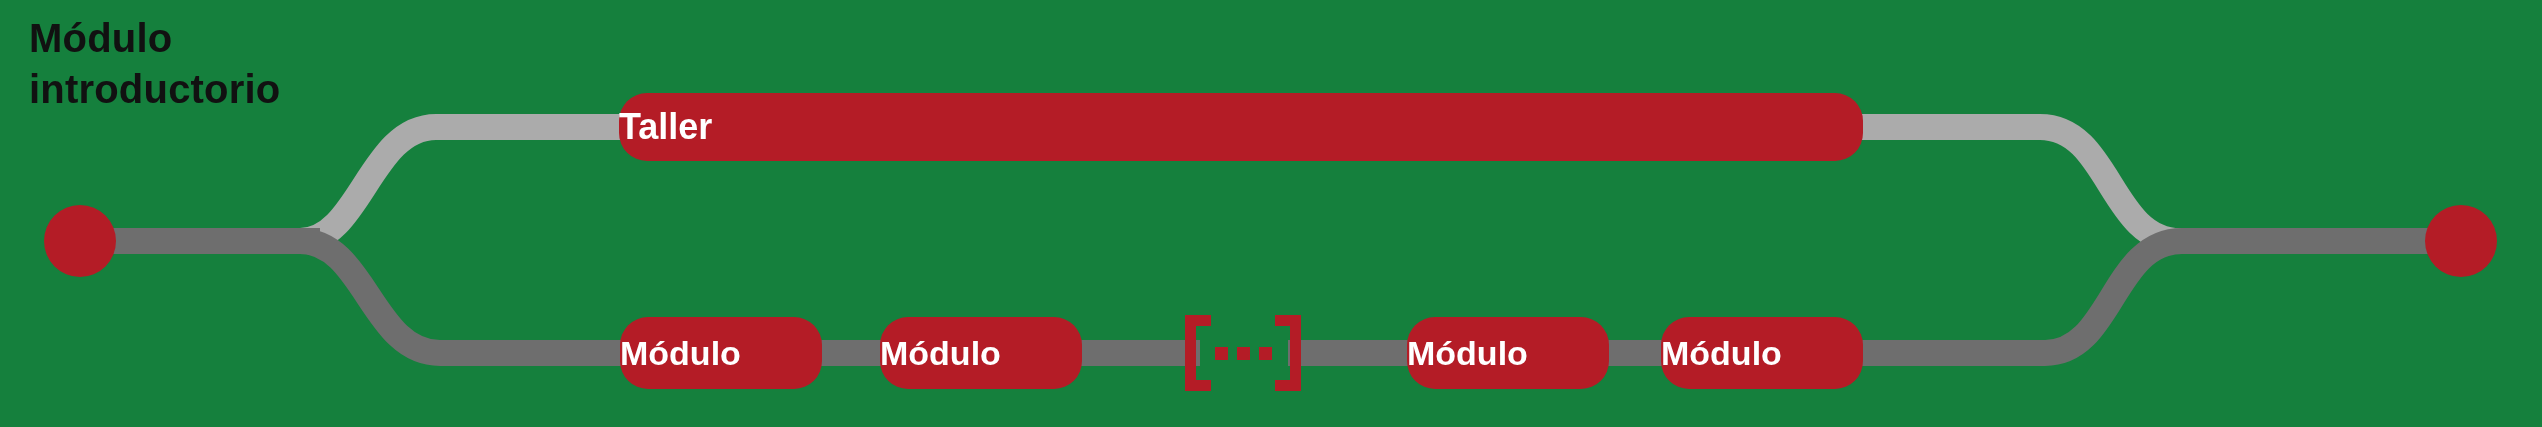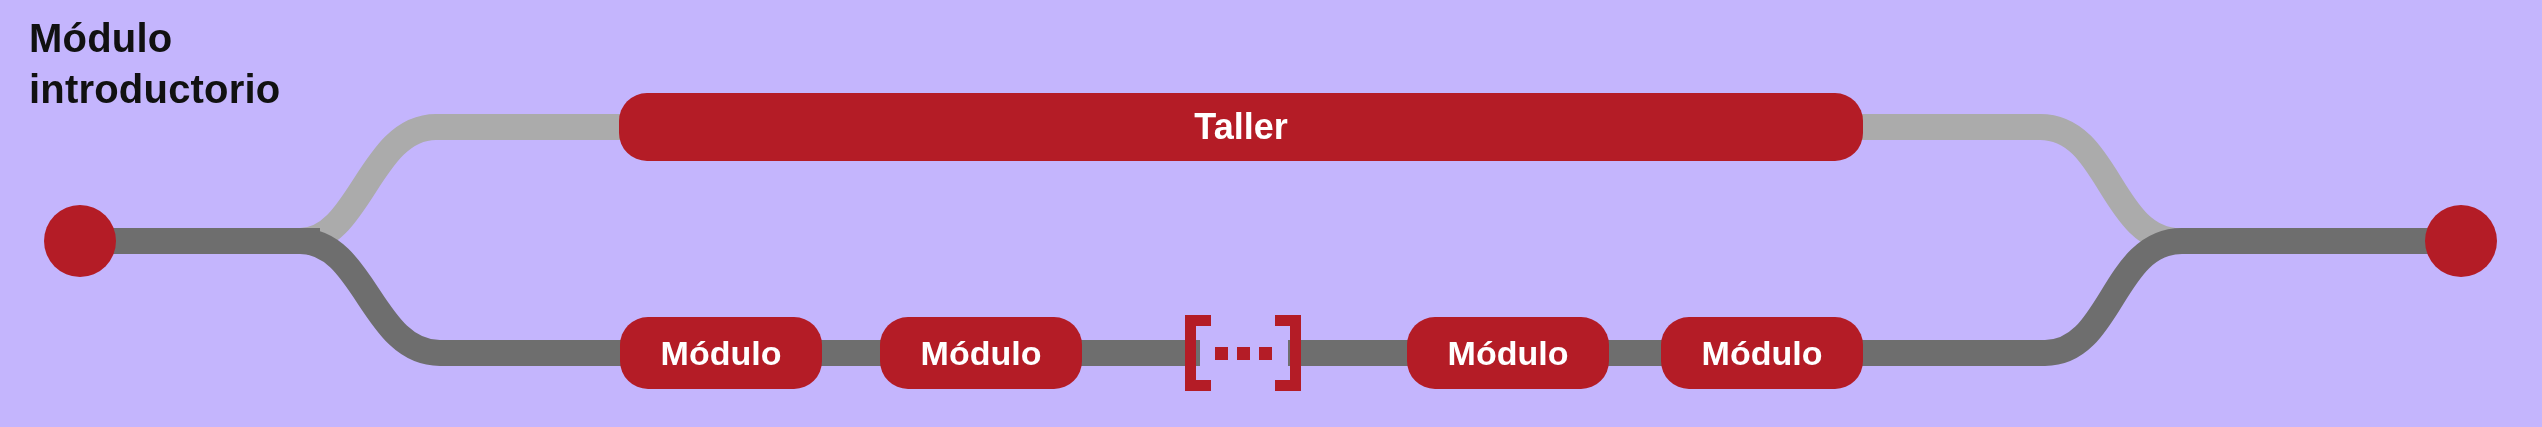--- a/index.html
+++ b/index.html
@@ -7,21 +7,21 @@
     padding: 0;
     background: #ffffff;
   }
   body {
     font-family: "Liberation Sans", "DejaVu Sans", sans-serif;
   }
   #canvas {
     position: relative;
     width: 2542px;
     height: 427px;
-    background: #c4b5fd;
+    background: #15803d;
     overflow: hidden;
   }
   #flow-svg {
     position: absolute;
     left: 0;
     top: 0;
     width: 2542px;
     height: 427px;
   }
   .side-label {
@@ -41,21 +41,21 @@
   #label-right {
     right: 22px;
     top: 13px;
     text-align: left;
   }
   .node-box {
     position: absolute;
     background: #B41C26;
     display: flex;
     align-items: center;
-    justify-content: center;
+    justify-content: flex-start;
     box-sizing: border-box;
     border-radius: 28px;
   }
   .node-box-label {
     color: #ffffff;
     font-weight: bold;
     white-space: nowrap;
     line-height: 1;
   }
   #taller-box {

